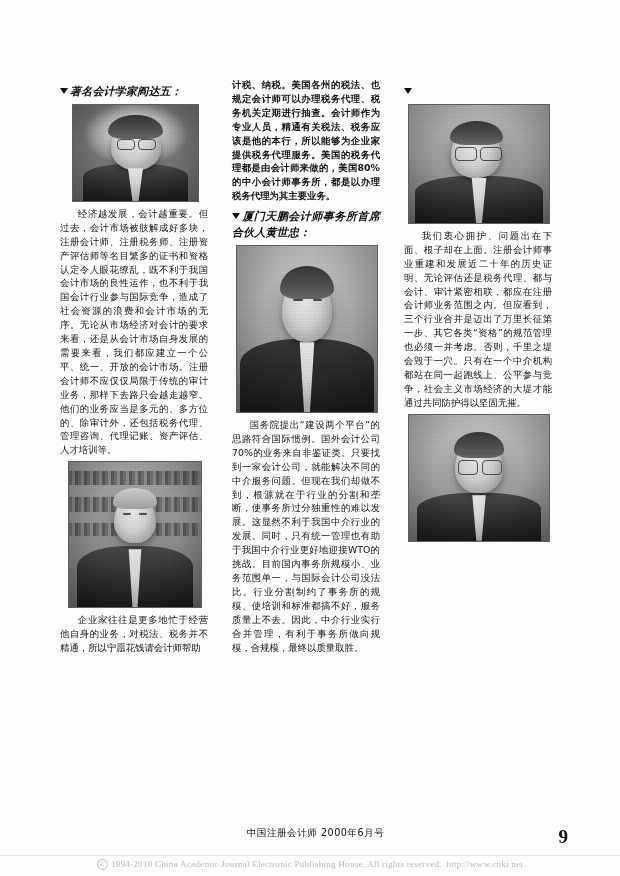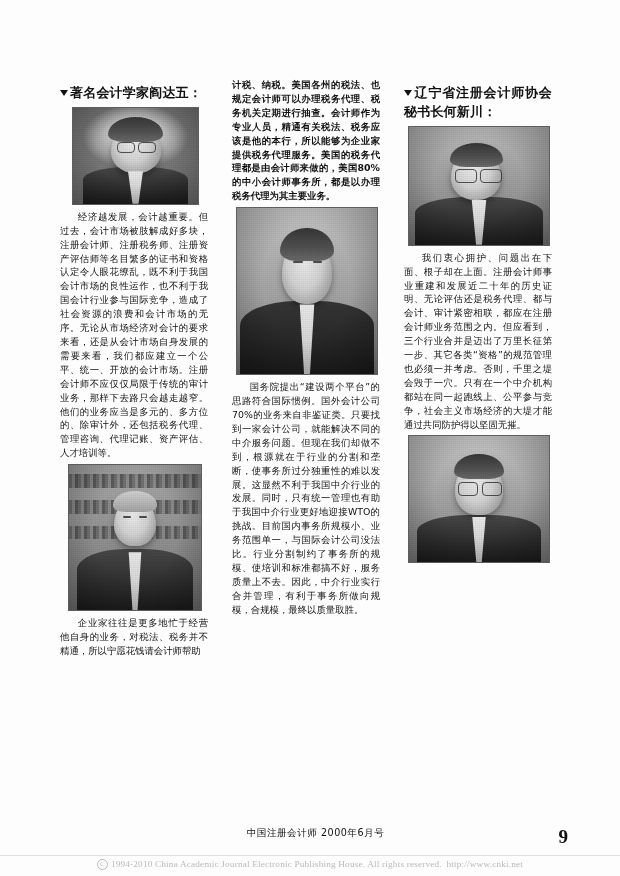--- a/index.html
+++ b/index.html
@@ -26,25 +26,26 @@
   #col1{left:60px;}
   #col2{left:232px;}
   #col3{left:404px;}
 
   .para{margin:0 0 2px 0;text-indent:1.9em;}
   .para.no-indent{text-indent:0;font-weight:bold;}
 
   
   .heading{
     font-weight:bold;
-    font-size:13px;
+    font-size:11px;
     line-height:1.45;
     margin:6px 0 4px 0;
     text-indent:0;
     letter-spacing:.2px;
+    font-style:italic;
   }
   .heading .tri{
     display:inline-block;
     width:0;height:0;
     border-left:4.5px solid transparent;
     border-right:4.5px solid transparent;
     border-top:6px solid #111;
     margin-right:2px;
     vertical-align:1px;
   }
@@ -190,20 +191,23 @@
       </div>
     </div>
 
     <p class="para">企业家往往是更多地忙于经营他自身的业务，对税法、税务并不精通，所以宁愿花钱请会计师帮助</p>
   </div>
 
   <div class="col" id="col2">
 
     <p class="para no-indent">计税、纳税。美国各州的税法、也规定会计师可以办理税务代理、税务机关定期进行抽查。会计师作为专业人员，精通有关税法、税务应该是他的本行，所以能够为企业家提供税务代理服务。美国的税务代理都是由会计师来做的，美国80%的中小会计师事务所，都是以办理税务代理为其主要业务。</p>
 
+    <div class="heading">
+      <span class="tri"></span><span>厦门天鹏会计师事务所首席合伙人黄世忠：</span>
+    </div>
 
     <div class="photo" style="width:140px;height:166px;margin-left:4px;">
       <div class="ph-inner">
         <div class="p-bg" style="background:linear-gradient(180deg,#c9c3b8 0%,#8d877e 100%);"></div>
         <div class="p-body" style="left:2%;right:2%;top:56%;bottom:0;background:linear-gradient(180deg,#3a3630 0%,#1f1c19 100%);"></div>
         <div class="p-head" style="left:32%;width:36%;top:16%;height:42%;"></div>
         <div class="p-hair" style="left:31%;width:38%;top:12%;height:20%;"></div>
         <div class="p-shirt" style="left:24%;right:24%;top:58%;bottom:0;"></div>
         <div class="p-eye" style="left:40%;top:32%;width:7%;"></div>
         <div class="p-eye" style="left:54%;top:32%;width:7%;"></div>
@@ -211,21 +215,21 @@
         <div class="p-vig"></div>
       </div>
     </div>
 
     <p class="para">国务院提出“建设两个平台”的思路符合国际惯例。国外会计公司70%的业务来自非鉴证类。只要找到一家会计公司，就能解决不同的中介服务问题。但现在我们却做不到，根源就在于行业的分割和垄断，使事务所过分独重性的难以发展。这显然不利于我国中介行业的发展。同时，只有统一管理也有助于我国中介行业更好地迎接WTO的挑战。目前国内事务所规模小、业务范围单一，与国际会计公司没法比。行业分割制约了事务所的规模、使培训和标准都搞不好，服务质量上不去。因此，中介行业实行合并管理，有利于事务所做向规模，合规模，最终以质量取胜。</p>
   </div>
 
   <div class="col" id="col3">
 
     <div class="heading">
-      <span class="tri"></span><span>辽宁省注册会计师协会秘书长何新川：</span>
+      <span class="tri"></span>
     </div>
 
     <div class="photo" style="width:140px;height:118px;margin-left:4px;">
       <div class="ph-inner">
         <div class="p-bg" style="background:linear-gradient(180deg,#bfb9ae 0%,#857f76 100%);"></div>
         <div class="p-body" style="left:4%;right:4%;top:60%;bottom:0;"></div>
         <div class="p-head" style="left:30%;width:36%;top:18%;height:44%;"></div>
         <div class="p-hair" style="left:29%;width:38%;top:14%;height:20%;"></div>
         <div class="p-glass" style="left:33%;top:36%;width:14%;height:10%;"></div>
         <div class="p-glass" style="left:51%;top:36%;width:14%;height:10%;"></div>

